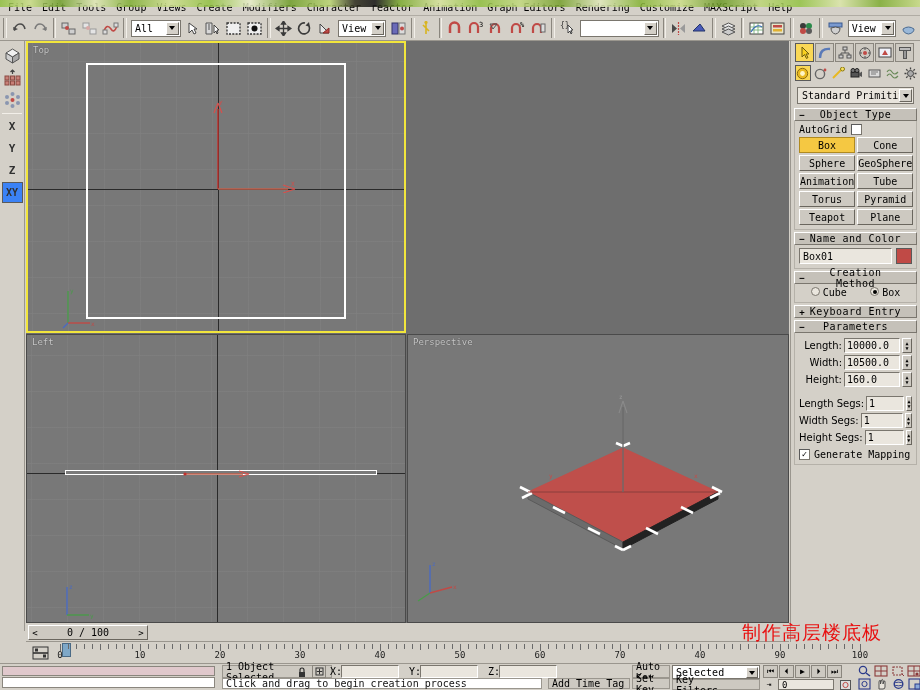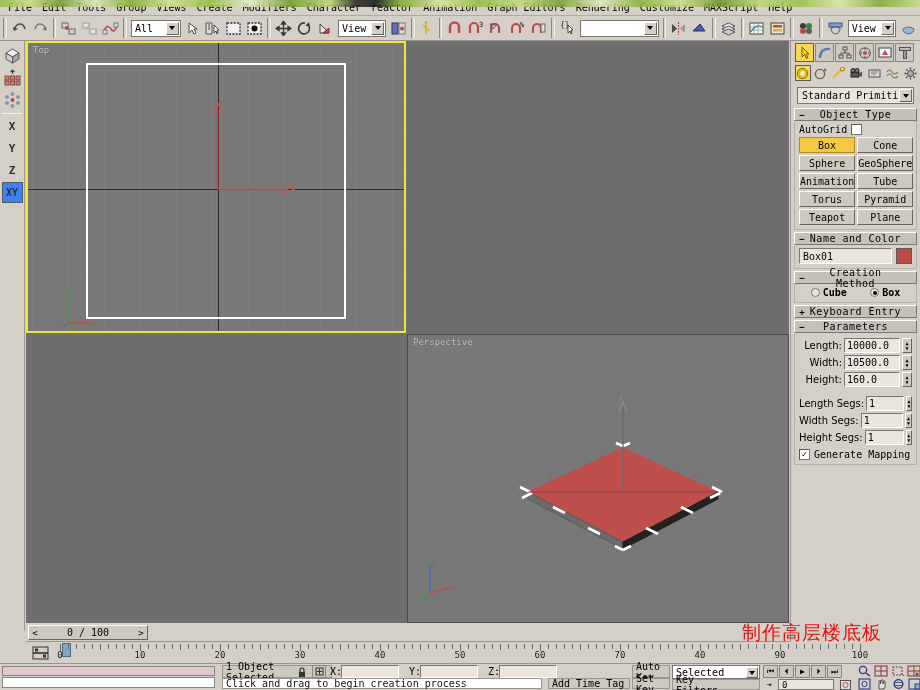--- a/index.html
+++ b/index.html
@@ -201,21 +201,21 @@
     font-size: 9px; line-height: 9px; cursor: default;
   }
   .namerow { display: flex; gap: 4px; align-items: center; }
   .nameinput {
     flex: 1; height: 16px; background: #eae6de;
     border: 1px solid #7a766e; border-right-color:#fff; border-bottom-color:#fff;
     font-size: 10px; display: flex; align-items: center; padding-left: 3px;
   }
   .swatch { width: 16px; height: 16px; border: 1px solid #5a5a5a; }
   .radiorow { display: flex; justify-content: space-around; font-size: 10px; align-items: center; }
-  .radio { display: flex; align-items: center; gap: 3px; cursor: default; font-weight: bold; }
+  .radio { display: flex; align-items: flex-start; gap: 3px; cursor: default; }
   .rdot {
     width: 9px; height: 9px; border-radius: 50%;
     background: #eae6de; border: 1px solid #7a766e;
     display: flex; align-items: center; justify-content: center;
   }
   .rdot.on::after { content:""; width:4px; height:4px; border-radius:50%; background:#000; }
   .prow { display: flex; align-items: center; justify-content: flex-end; margin: 2px 0; gap: 2px; }
   .plabel { font-size: 10px; font-family: "DejaVu Sans", sans-serif; white-space: nowrap; }
   .pfield {
     width: 56px; height: 15px; background: #eae6de;
@@ -606,20 +606,38 @@
         <line x1="6" y1="36" x2="6" y2="4" stroke="#4a9a4a" stroke-width="1.4"></line>
         <line x1="6" y1="36" x2="28" y2="36" stroke="#c04a46" stroke-width="1.4"></line>
         <line x1="6" y1="36" x2="1" y2="41" stroke="#4a6ac0" stroke-width="1.4"></line>
         <text x="8" y="6" fill="#4a9a4a" font-size="6" font-family="monospace">y</text>
         <text x="29" y="39" fill="#c04a46" font-size="6" font-family="monospace">x</text>
       </svg>
       <div class="vplabel">Top</div>
     </div>
 
 
+    <div class="vp" style="left:0; top:293px; width:380px; height:289px;">
+      <div class="grid-minor" style="background-size: 36px 36px; background-position: 40px 20px;"></div>
+      <div class="axis-h" style="top:138px"></div>
+      <div class="axis-v" style="left:190px"></div>
+      <div style="position:absolute;left:38px;top:135px;width:312px;height:5px;border:1.5px solid #ffffff;background:#7a7a7a;"></div>
+      <svg style="position:absolute;left:130px;top:130px;" width="110" height="18">
+        <line x1="28" y1="9" x2="86" y2="9" stroke="#c0604c" stroke-width="1.3"></line>
+        <path d="M92 9 L82 6 M92 9 L82 12" stroke="#d8504c" stroke-width="1.1" fill="none"></path>
+        <circle cx="28" cy="9" r="1.6" fill="#c0302c"></circle>
+      </svg>
+      <svg style="position:absolute;left:34px;top:248px;" width="36" height="36">
+        <line x1="6" y1="32" x2="6" y2="4" stroke="#4a6ac0" stroke-width="1.4"></line>
+        <line x1="6" y1="32" x2="28" y2="32" stroke="#4a9a4a" stroke-width="1.4"></line>
+        <text x="8" y="6" fill="#4a6ac0" font-size="6" font-family="monospace">z</text>
+        <text x="29" y="35" fill="#4a9a4a" font-size="6" font-family="monospace">y</text>
+      </svg>
+      <div class="vplabel">Left</div>
+    </div>
 
     <div class="vp" style="left:381px; top:293px; width:382px; height:289px;">
       <svg style="position:absolute;left:0;top:0;" width="382" height="289">
 
         <polygon points="120,157 215,113 310,157 215,207" fill="#bf4f4b" stroke="#bf4f4b"></polygon>
 
         <polygon points="120,157 215,207 215,214 120,164" fill="#6b6b6b" stroke="#5a5a5a"></polygon>
         <polygon points="215,207 310,157 310,164 215,214" fill="#222222" stroke="#222"></polygon>
 
         <g stroke="#ffffff" stroke-width="2.6" fill="none">

